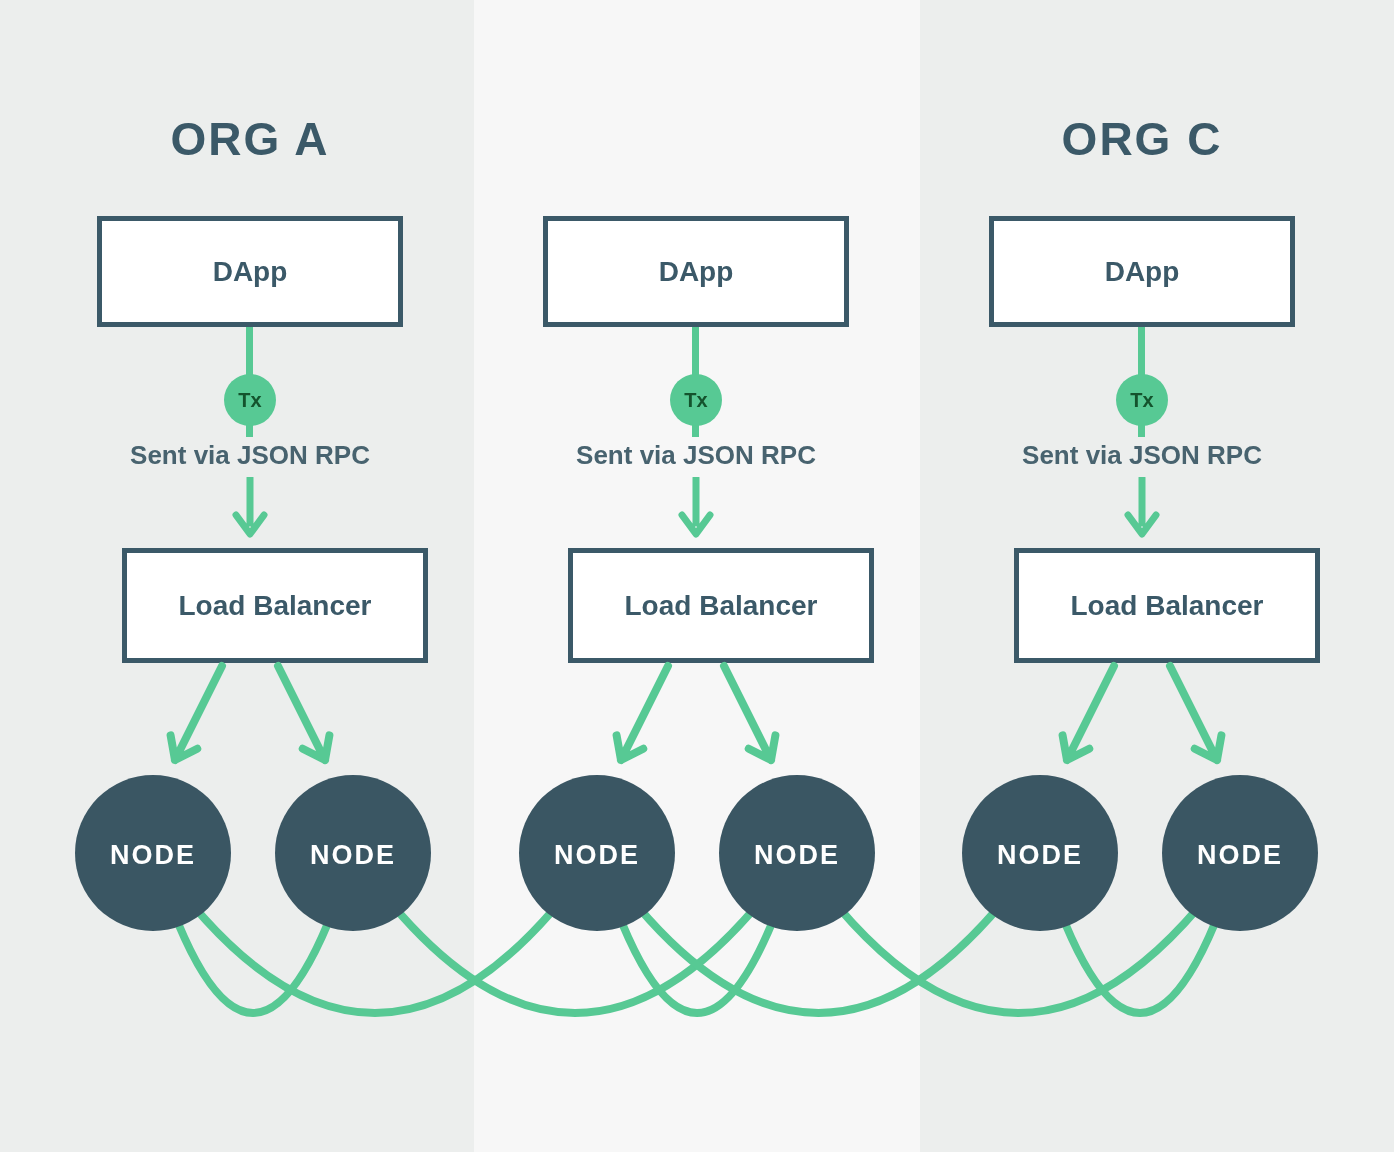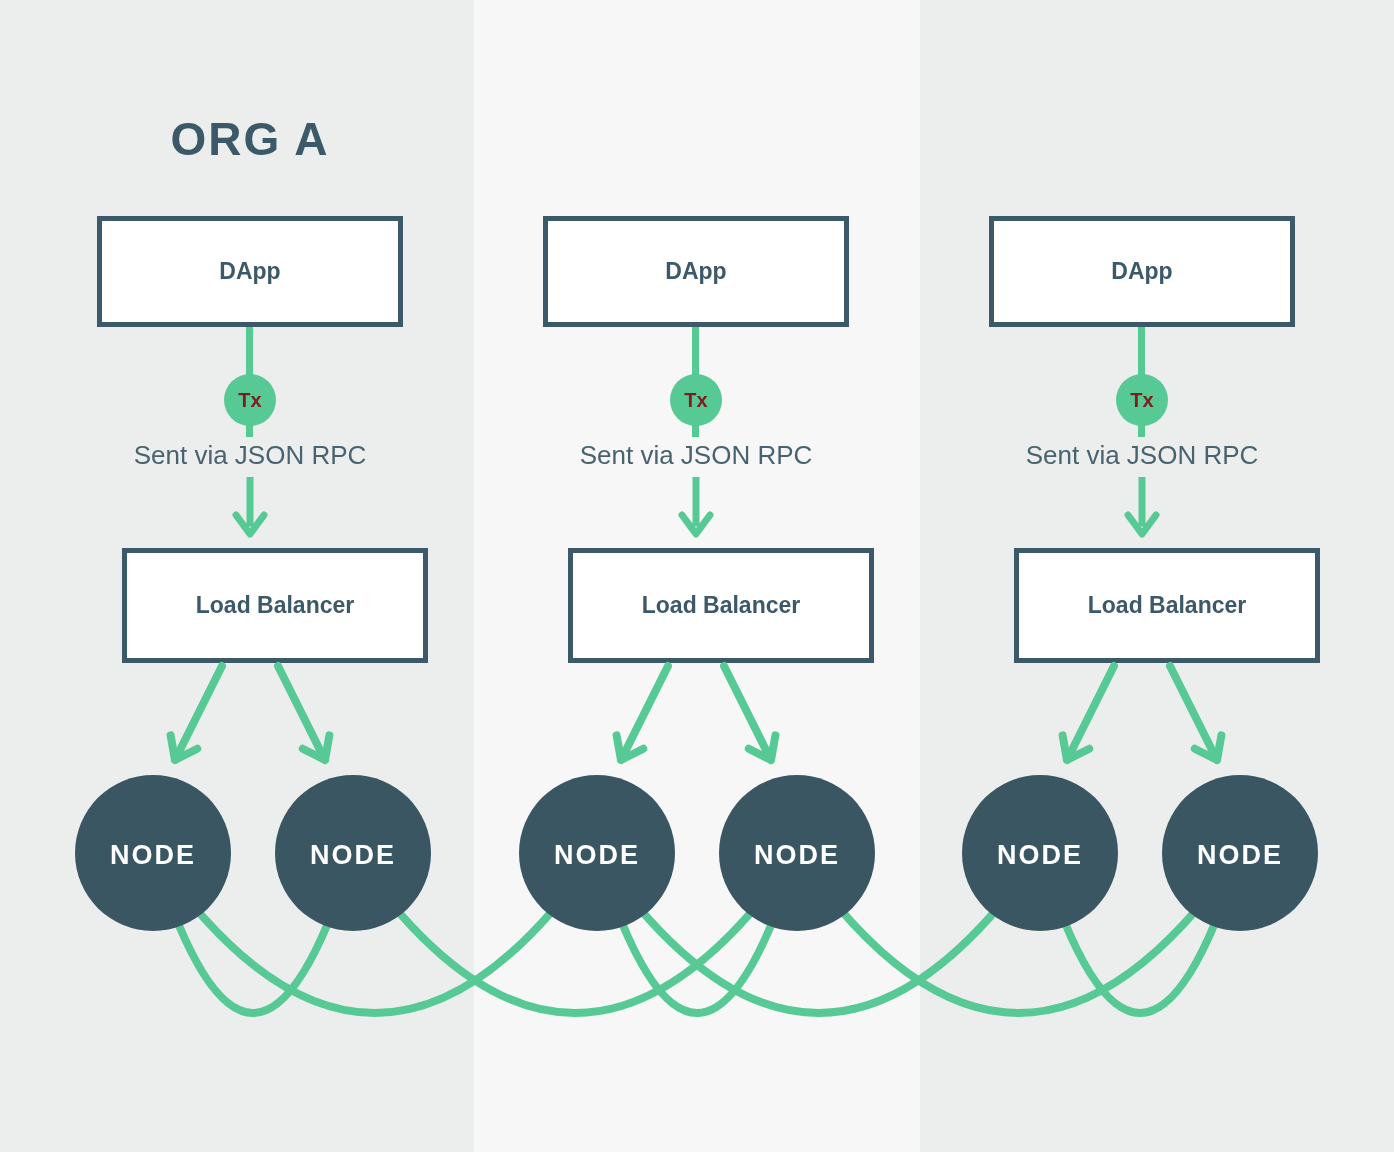--- a/index.html
+++ b/index.html
@@ -32,41 +32,41 @@
     position:absolute;top:112px;left:0;width:100%;
     text-align:center;
     font-size:46px;font-weight:bold;letter-spacing:2px;
     color:var(--dark);
   }
   .box{
     position:absolute;left:0;width:296px;
     border:5px solid var(--dark);
     background:var(--box-fill);
     display:flex;align-items:center;justify-content:center;
-    font-size:23px;font-weight:bold;color:var(--dark);
+    font-size:28px;font-weight:bold;color:var(--dark);
     box-sizing:content-box;
   }
   .dapp-box{top:216px;height:101px;}
   .lb-box{top:548px;height:105px;margin-left:25px;}
   .vline{
     position:absolute;top:327px;left:149px;
     width:7px;height:110px;
     background:var(--green);
   }
   .tx-circle{
     position:absolute;top:374px;left:127px;
     width:52px;height:52px;border-radius:50%;
     background:var(--green);
-    color:#7f1d1d;font-size:20px;font-weight:bold;
+    color:#14532d;font-size:20px;font-weight:bold;
     display:flex;align-items:center;justify-content:center;
   }
   .rpc-caption{
     position:absolute;top:440px;left:-40px;width:386px;
     text-align:center;
-    font-size:26px;color:var(--caption);
+    font-size:26px;color:var(--caption);font-weight:bold;
   }
   .down-arrow{
     position:absolute;top:477px;left:131px;
   }
   #net{
     position:absolute;left:0;top:0;
   }
 </style>
 </head>
 <body>
@@ -99,20 +99,21 @@
     <div class="rpc-caption">Sent via JSON RPC</div>
     <svg class="down-arrow" width="44" height="62" viewBox="0 0 44 62">
       <path d="M22 1 L22 46 M8 38 L22 57 L36 38" fill="none" stroke="#57c994" stroke-width="7" stroke-linecap="round" stroke-linejoin="round"></path>
     </svg>
     <div class="box lb-box">
       <span>Load Balancer</span>
     </div>
   </div>
 
   <div class="org" id="org-c">
+    <div class="org-title">ORG C</div>
     <div class="box dapp-box">
       <span>DApp</span>
     </div>
     <div class="vline"></div>
     <div class="tx-circle">Tx</div>
     <div class="rpc-caption">Sent via JSON RPC</div>
     <svg class="down-arrow" width="44" height="62" viewBox="0 0 44 62">
       <path d="M22 1 L22 46 M8 38 L22 57 L36 38" fill="none" stroke="#57c994" stroke-width="7" stroke-linecap="round" stroke-linejoin="round"></path>
     </svg>
     <div class="box lb-box">

